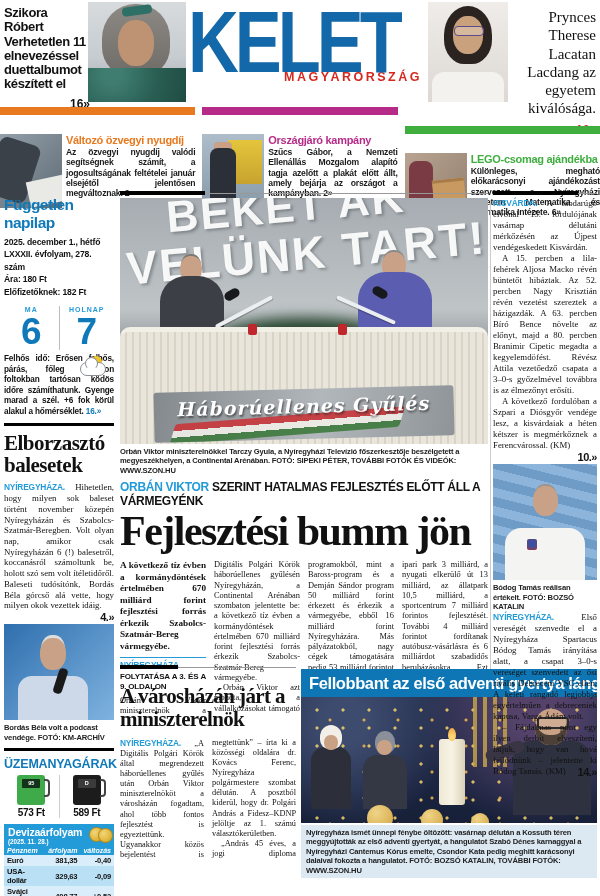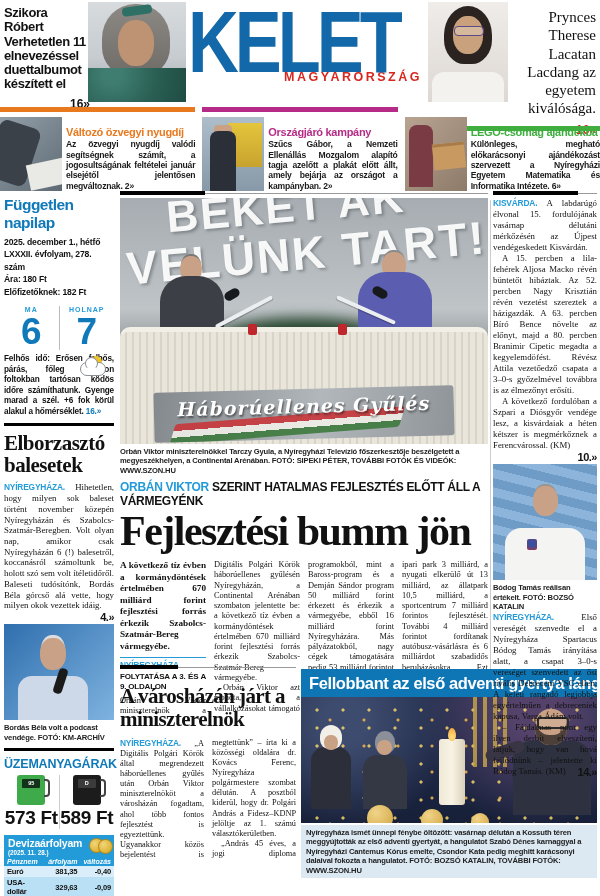--- a/index.html
+++ b/index.html
@@ -32,21 +32,21 @@
   .m-photo-r .face2{position:absolute;left:25px;top:14px;width:30px;height:38px;background:#c9a17d;border-radius:46%;}
   .m-photo-r .glasses{position:absolute;left:26px;top:24px;width:28px;height:8px;border:1.5px solid #5a4a8a;border-radius:4px;background:rgba(255,255,255,.25);}
   .m-photo-r .coat{position:absolute;left:4px;bottom:0;width:72px;height:30px;background:#f4f2ef;border-radius:12px 12px 0 0;}
   .logo{position:absolute;left:188px;top:0;width:238px;height:103px;}
   .logo-title{font-size:88px;font-weight:bold;line-height:.95;color:var(--logo-blue,#1268a8);letter-spacing:-5px;transform:scaleX(.8);transform-origin:left top;white-space:nowrap;}
   .logo-sub{font-size:12.5px;font-weight:bold;color:var(--brand-red,#d6281e);letter-spacing:2.5px;text-align:right;margin-top:-14px;padding-right:4px;}
   .m-right{position:absolute;left:508px;top:8px;width:88px;text-align:right;}
   .m-right-text{font-family:"Liberation Serif",serif;font-size:15px;line-height:1.22;}
   
   .teasers{position:absolute;left:0;top:107px;width:600px;height:84px;display:flex;gap:7px;}
-  .teaser{flex:1;border-top:5px solid #0369a1;padding-top:19px;display:flex;gap:4px;align-items:flex-end;}
+  .teaser{flex:1;border-top:8px solid #0369a1;padding-top:19px;display:flex;gap:4px;}
   .teaser.t1{border-top-color:var(--teaser-orange,#e8791e);} .teaser.t1 .t-title{color:var(--teaser-orange,#e8791e);}
   .teaser.t2{border-top-color:var(--teaser-magenta,#b52b87);} .teaser.t2 .t-title{color:var(--teaser-magenta,#b52b87);}
   .teaser.t3{border-top-color:var(--teaser-green,#3fae3f);margin-top:19px;} .teaser.t3 .t-title{color:var(--teaser-green,#3fae3f);}
   .t-photo{width:62px;height:74px;flex:none;position:relative;overflow:hidden;}
   .t1 .t-photo{background:linear-gradient(135deg,#93a0a9,#5d6a73);}
   .t1 .tp-a{position:absolute;right:-6px;bottom:4px;width:40px;height:26px;background:#e9e9e6;transform:rotate(-12deg);}
   .t1 .tp-b{position:absolute;left:-8px;top:6px;width:42px;height:60px;background:#3a4149;transform:rotate(18deg);border-radius:8px;}
   .t2 .t-photo{background:linear-gradient(180deg,#aebdca,#8799a8);}
   .t2 .tp-a{position:absolute;left:26px;top:6px;width:34px;height:44px;background:linear-gradient(180deg,#e4c53c,#c7a32e);}
   .t2 .tp-b{position:absolute;left:8px;top:14px;width:26px;height:60px;background:#2b2f38;border-radius:8px 8px 0 0;box-shadow:0 -10px 0 -4px #caa184;}
@@ -82,21 +82,21 @@
   .sb-caption{margin-top:3px;}
   .fuel-head{font-size:12.5px;font-weight:bold;color:var(--sidebar-blue,#0f79b9);letter-spacing:-.2px;margin-bottom:4px;}
   .fuel-row{display:flex;text-align:center;}
   .fuel-cell{flex:1;}
   .fuel-cell:first-child{border-right:1px solid #ccc;}
   .pump{position:relative;width:28px;height:30px;margin:0 auto 2px;border-radius:3px;}
   .pump.green{background:#3faa4a;} .pump.black{background:#1c1c1c;}
   .pump::after{content:"";position:absolute;right:-5px;top:4px;width:4px;height:14px;border:2px solid #444;border-left:none;border-radius:0 4px 4px 0;}
   .pump .scr{position:absolute;left:5px;top:4px;width:18px;height:9px;background:#12331a;color:#fff;font-size:5.5px;font-weight:bold;line-height:9px;border-radius:1px;}
   .pump.black .scr{background:#3b3b3b;}
-  .fuel-price{font-size:19px;font-weight:bold;letter-spacing:-.3px;}
+  .fuel-price{font-size:10px;font-weight:bold;letter-spacing:-.3px;}
   .forex{margin-top:6px;width:110px;font-size:7.6px;}
   .fx-title{position:relative;background:var(--table-blue,#239bd8);color:#fff;padding:2px 4px 1px;}
   .fx-title .t{font-size:10.5px;font-weight:bold;letter-spacing:-.2px;}
   .fx-title .d{font-size:6.3px;font-weight:bold;}
   .coins{position:absolute;right:3px;top:3px;width:22px;height:14px;}
   .coins i{position:absolute;width:13px;height:13px;border-radius:50%;background:radial-gradient(circle at 35% 35%,#f2d67a,#d4a017);border:1px solid #b8860b;}
   .coins i:last-child{left:9px;top:1px;}
   .forex table{border-collapse:collapse;width:100%;}
   .forex th{background:var(--table-blue,#239bd8);color:#fff;font-style:italic;font-weight:bold;font-size:7px;text-align:left;padding:1px 3px;}
   .forex th.num{text-align:right;}

